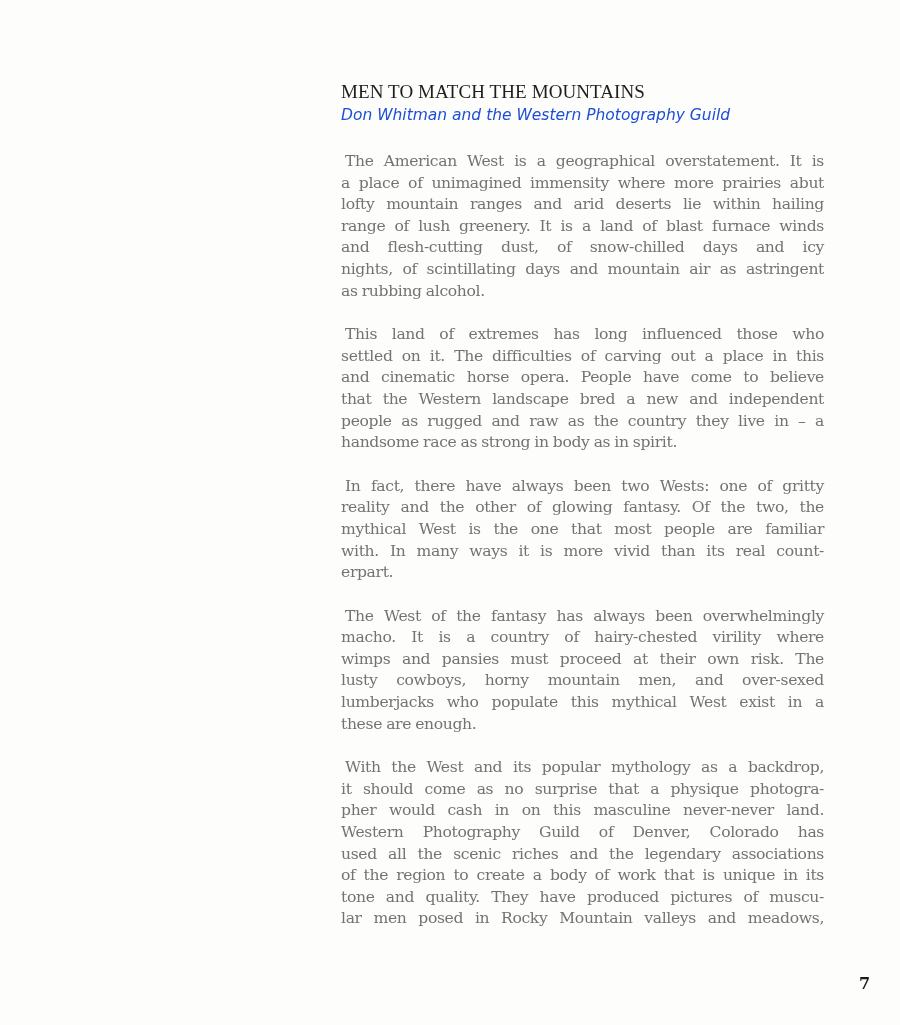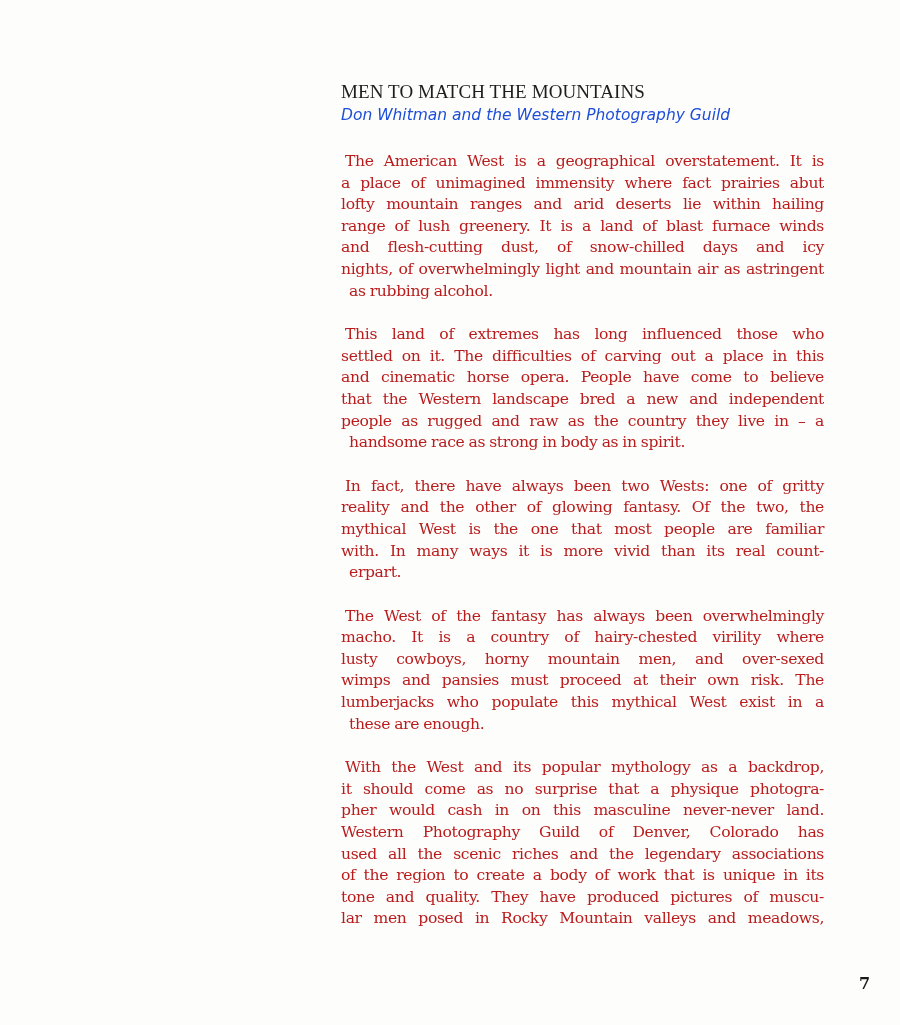--- a/index.html
+++ b/index.html
@@ -56,25 +56,24 @@
     .line {
       display: block;
       font-size: 15.6px;
       line-height: 21.6px;
       height: 21.6px;
       white-space: nowrap;
       text-align: justify;
       text-align-last: justify;
       letter-spacing: -0.35px;
       word-spacing: -0.5px;
-      color: #b91c1c;
+      color: #737373;
     }
     .line.last {
       text-align-last: left;
-      margin-left: 8px;
     }
     .indent { padding-left: 4px; }
     .page-number {
       position: absolute;
       left: 859px;
       top: 966px;
       font-family: "DejaVu Serif", "Liberation Serif", serif;
       font-weight: bold;
       font-size: 16px;
       color: #1a1a1a;
@@ -87,25 +86,25 @@
 
   <div class="header">
     <div class="title">MEN TO MATCH THE MOUNTAINS</div>
     <div class="subtitle">Don Whitman and the Western Photography Guild</div>
   </div>
 
   <div class="body-text">
 
     <div class="para">
       <span class="line indent">The American West is a geographical overstatement. It is</span>
-      <span class="line">a place of unimagined immensity where fact prairies abut</span>
+      <span class="line">a place of unimagined immensity where more prairies abut</span>
       <span class="line">lofty mountain ranges and arid deserts lie within hailing</span>
       <span class="line">range of lush greenery. It is a land of blast furnace winds</span>
       <span class="line">and flesh-cutting dust, of snow-chilled days and icy</span>
-      <span class="line">nights, of overwhelmingly light and mountain air as astringent</span>
+      <span class="line">nights, of scintillating days and mountain air as astringent</span>
       <span class="line last">as rubbing alcohol.</span>
     </div>
 
     <div class="para">
       <span class="line indent">This land of extremes has long influenced those who</span>
       <span class="line">settled on it. The difficulties of carving out a place in this</span>
       <span class="line">and cinematic horse opera. People have come to believe</span>
       <span class="line">that the Western landscape bred a new and independent</span>
       <span class="line">people as rugged and raw as the country they live in – a</span>
       <span class="line last">handsome race as strong in body as in spirit.</span>
@@ -115,22 +114,22 @@
       <span class="line indent">In fact, there have always been two Wests: one of gritty</span>
       <span class="line">reality and the other of glowing fantasy. Of the two, the</span>
       <span class="line">mythical West is the one that most people are familiar</span>
       <span class="line">with. In many ways it is more vivid than its real count-</span>
       <span class="line last">erpart.</span>
     </div>
 
     <div class="para">
       <span class="line indent">The West of the fantasy has always been overwhelmingly</span>
       <span class="line">macho. It is a country of hairy-chested virility where</span>
+      <span class="line">wimps and pansies must proceed at their own risk. The</span>
       <span class="line">lusty cowboys, horny mountain men, and over-sexed</span>
-      <span class="line">wimps and pansies must proceed at their own risk. The</span>
       <span class="line">lumberjacks who populate this mythical West exist in a</span>
       <span class="line last">these are enough.</span>
     </div>
 
     <div class="para">
       <span class="line indent">With the West and its popular mythology as a backdrop,</span>
       <span class="line">it should come as no surprise that a physique photogra-</span>
       <span class="line">pher would cash in on this masculine never-never land.</span>
       <span class="line">Western Photography Guild of Denver, Colorado has</span>
       <span class="line">used all the scenic riches and the legendary associations</span>

